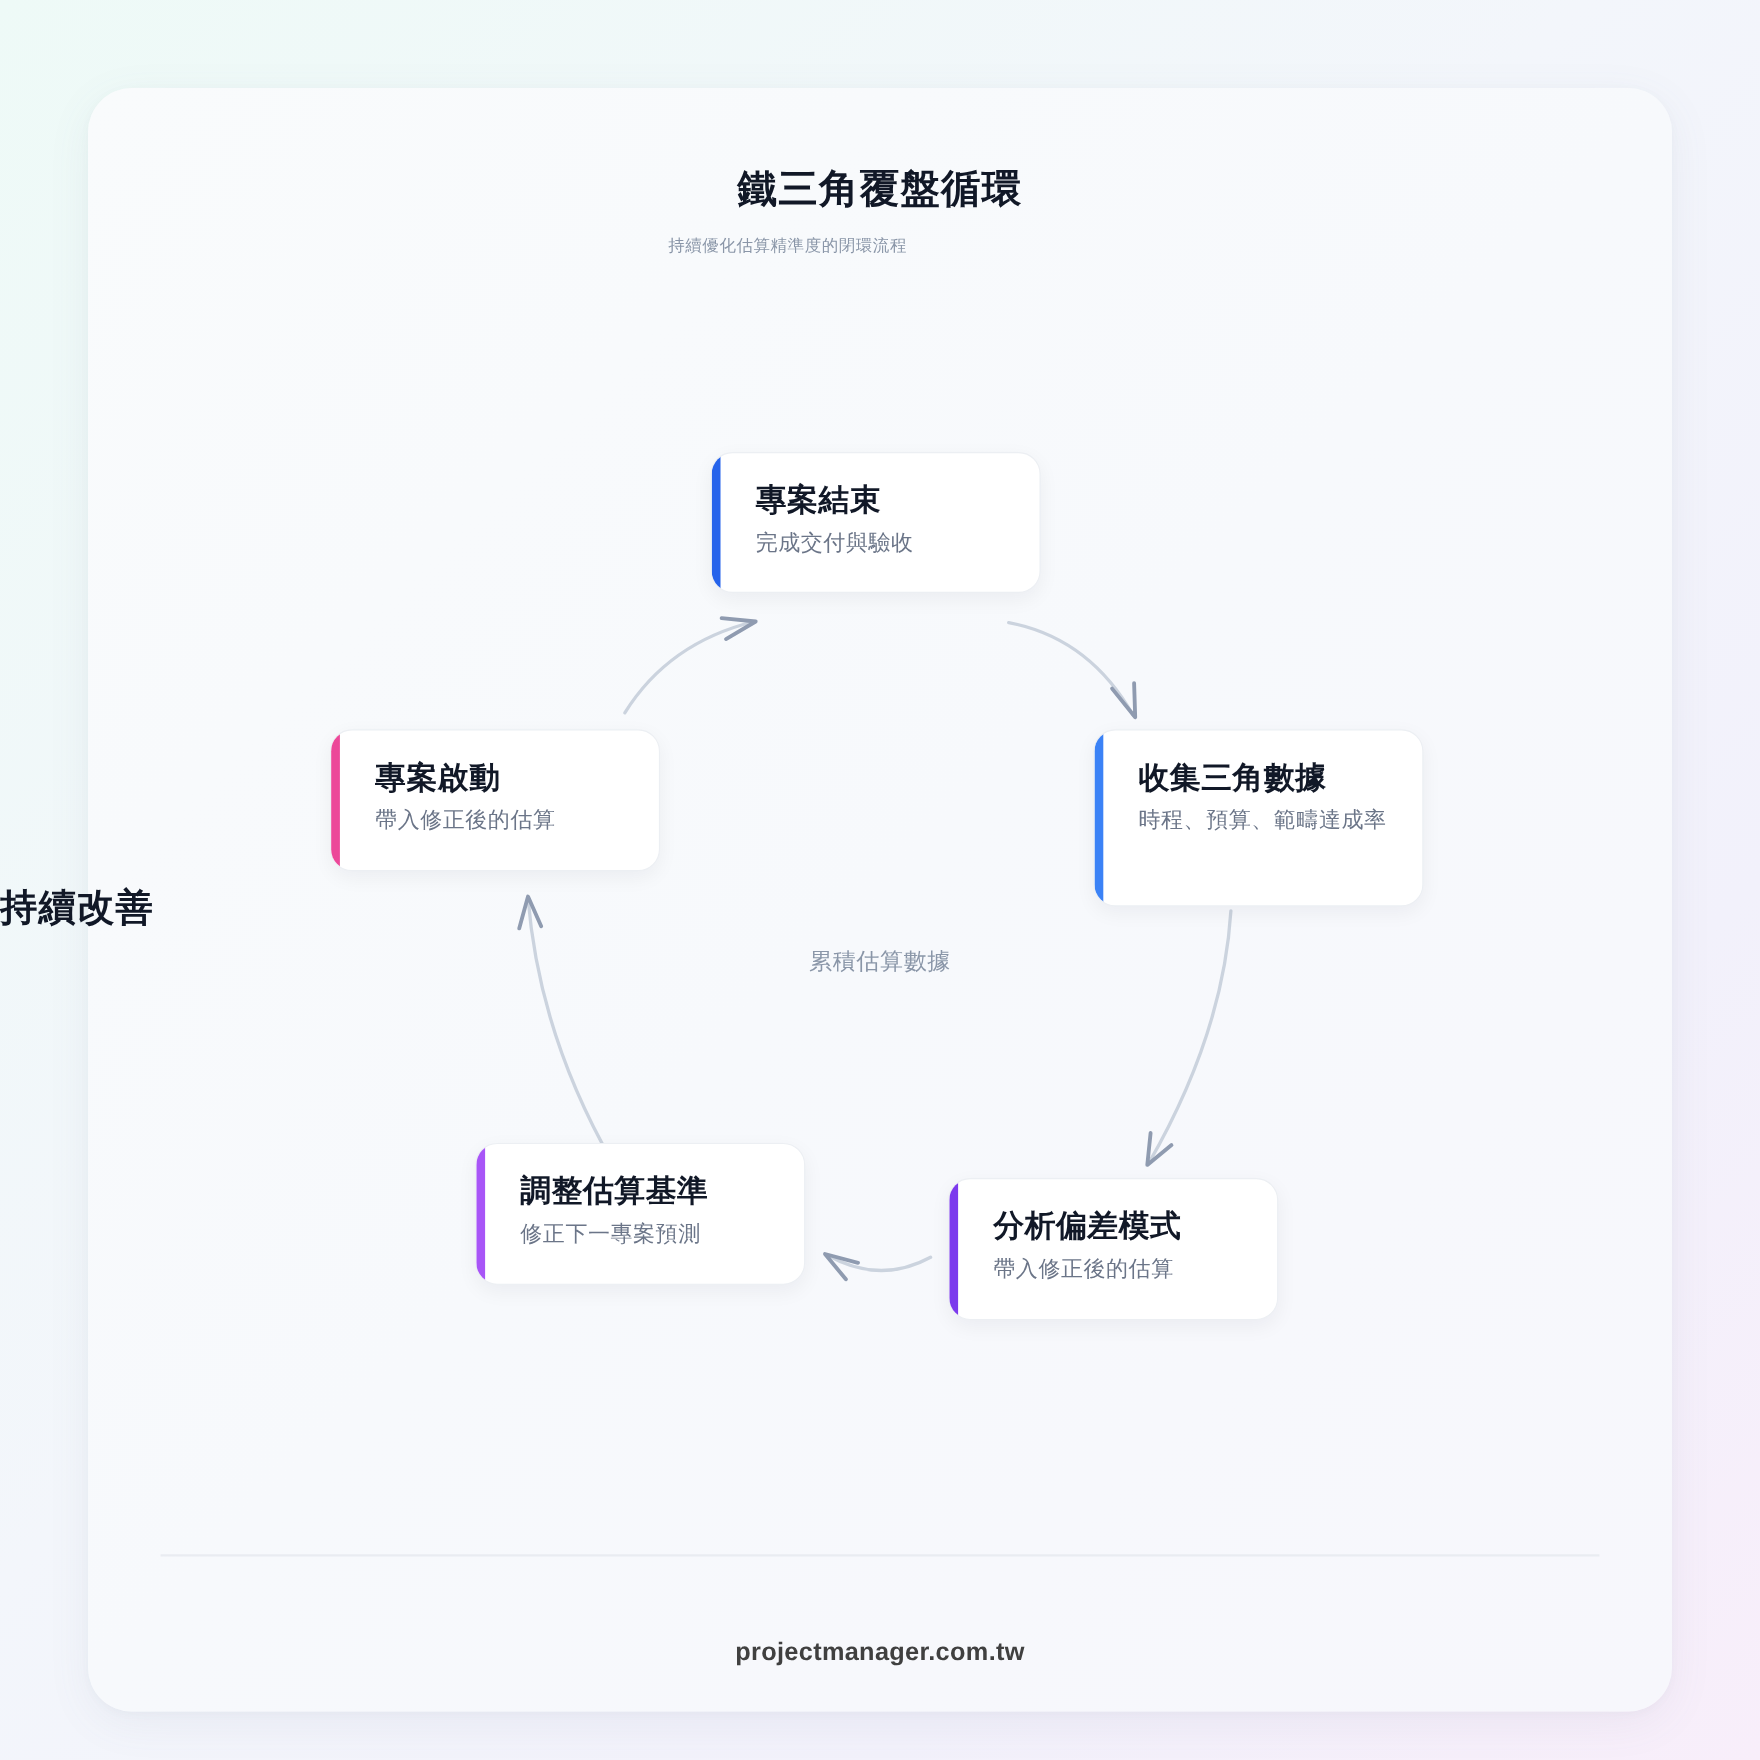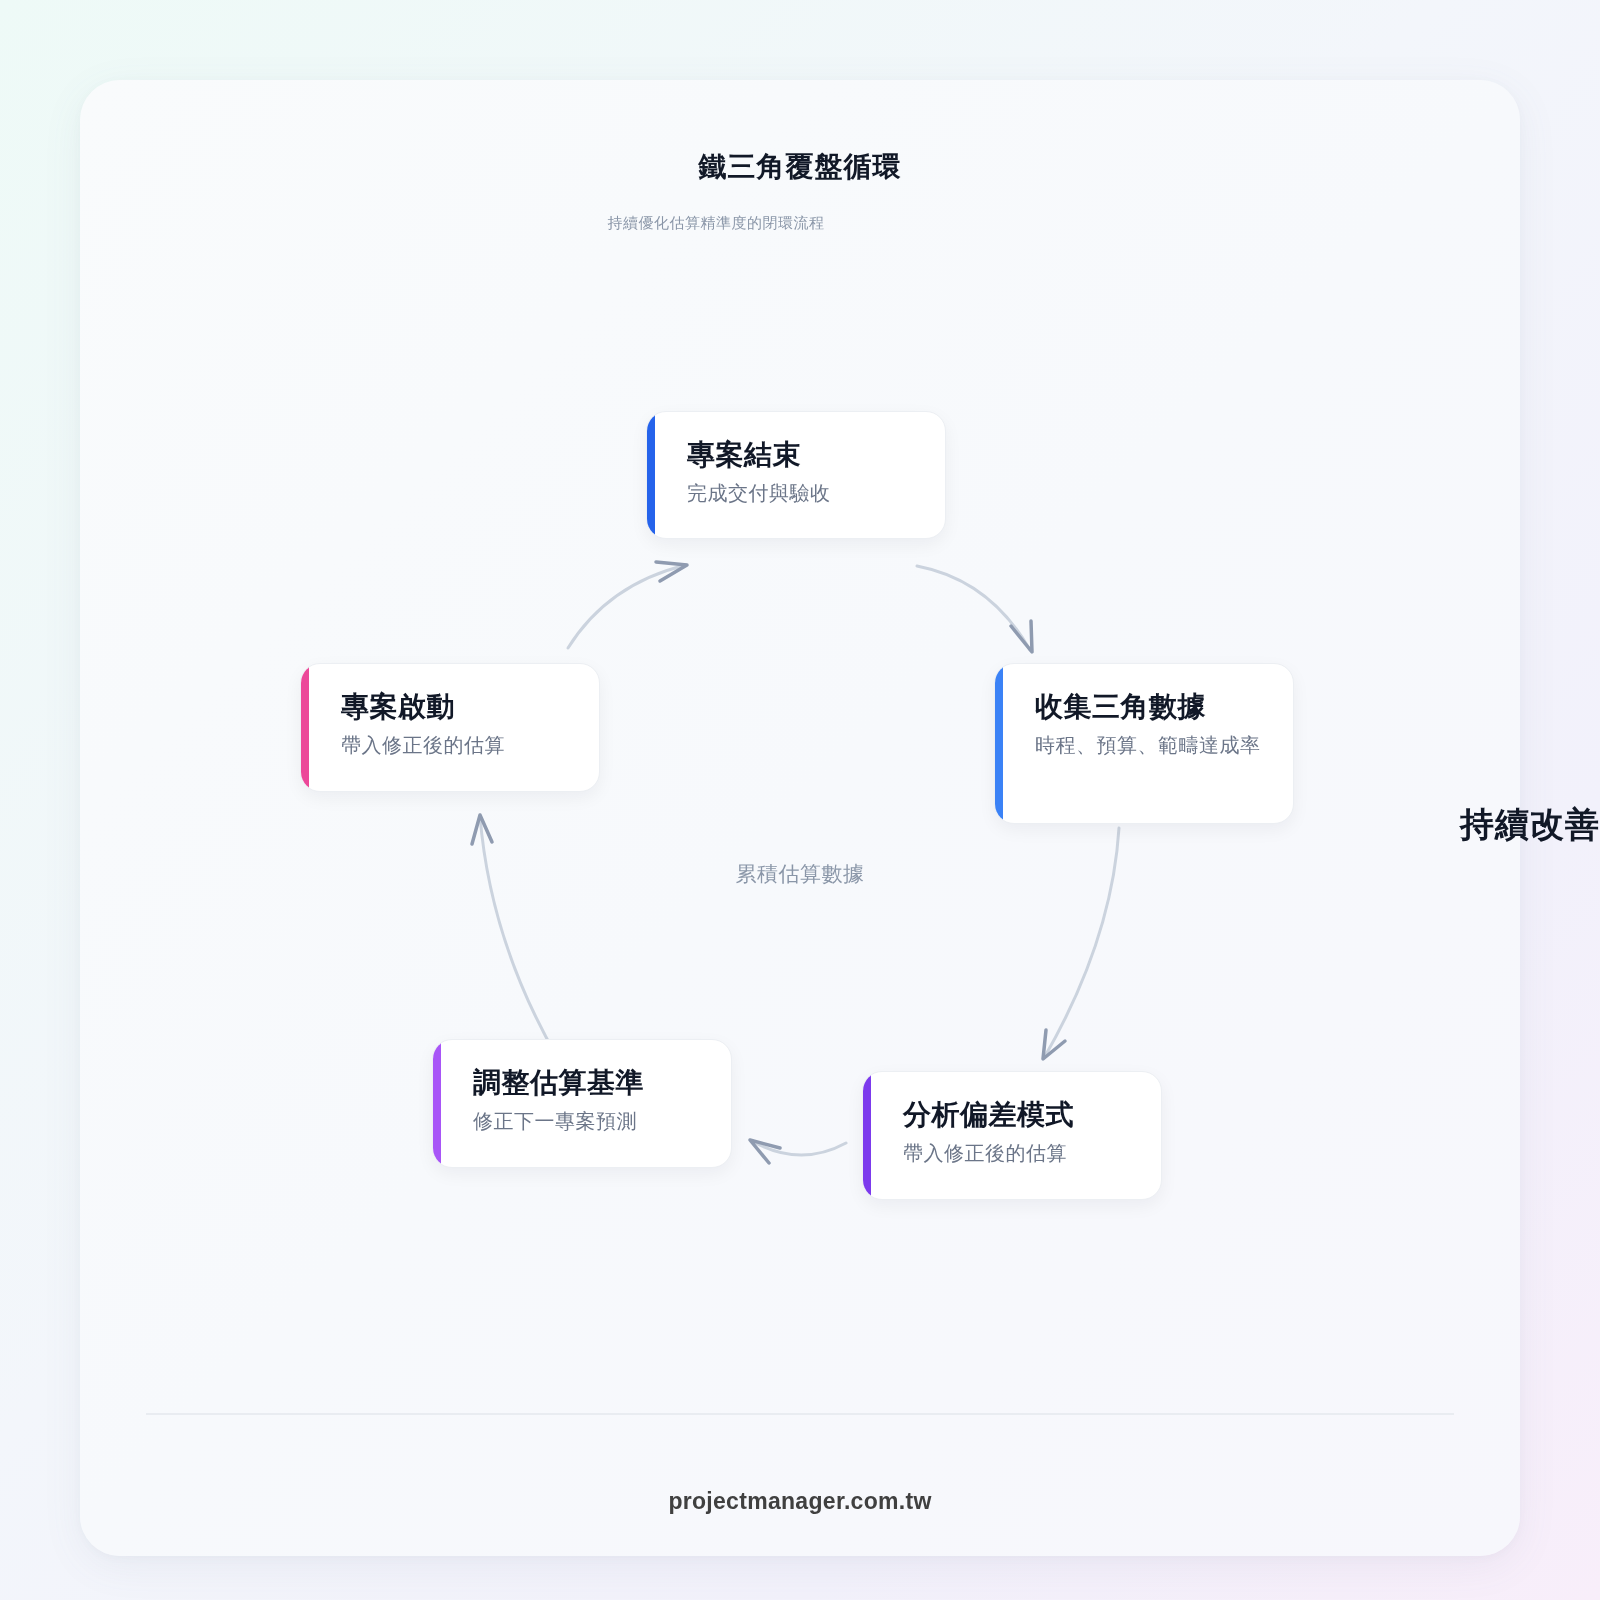--- a/index.html
+++ b/index.html
@@ -15,21 +15,21 @@
       left: 80px; top: 80px;
       width: 1440px; height: 1476px;
       border-radius: 40px;
       background: linear-gradient(135deg, #f9fbfc 0%, #f7f9fc 50%, #f7f7fc 100%);
       box-shadow: 0 10px 40px rgba(100, 116, 139, 0.08), 0 2px 8px rgba(100,116,139,0.04);
     }
     .title {
       position: absolute;
       left: 0; width: 1600px; top: 148px;
       text-align: center;
-      font-size: 28px; font-weight: 700;
+      font-size: 36px; font-weight: 700;
       color: #111827;
       letter-spacing: 1px;
     }
     .subtitle {
       position: absolute;
       left: 0; width: 1432px; top: 214px;
       text-align: center;
       font-size: 15px;
       color: #8a96a8;
       letter-spacing: 0.5px;
@@ -62,21 +62,21 @@
     .node .node-desc {
       margin-top: 6px;
       font-size: 20px;
       color: #6b7588;
       line-height: 30px;
       letter-spacing: 0.5px;
     }
     .center-title {
       position: absolute;
       left: 0; width: 1600px; top: 802px;
-      text-align: right;
+      text-align: left;
       font-size: 34px; font-weight: 700;
       color: #111827;
       letter-spacing: 1px;
     }
     .center-sub {
       position: absolute;
       left: 0; width: 1600px; top: 860px;
       text-align: center;
       font-size: 21px;
       color: #8a96a8;

